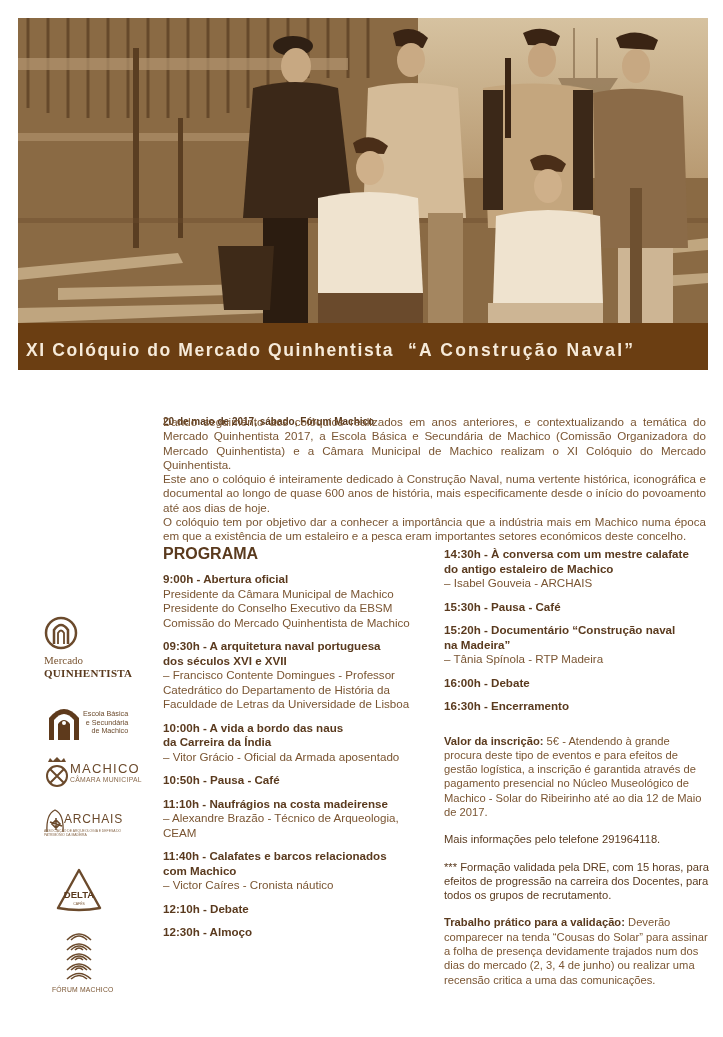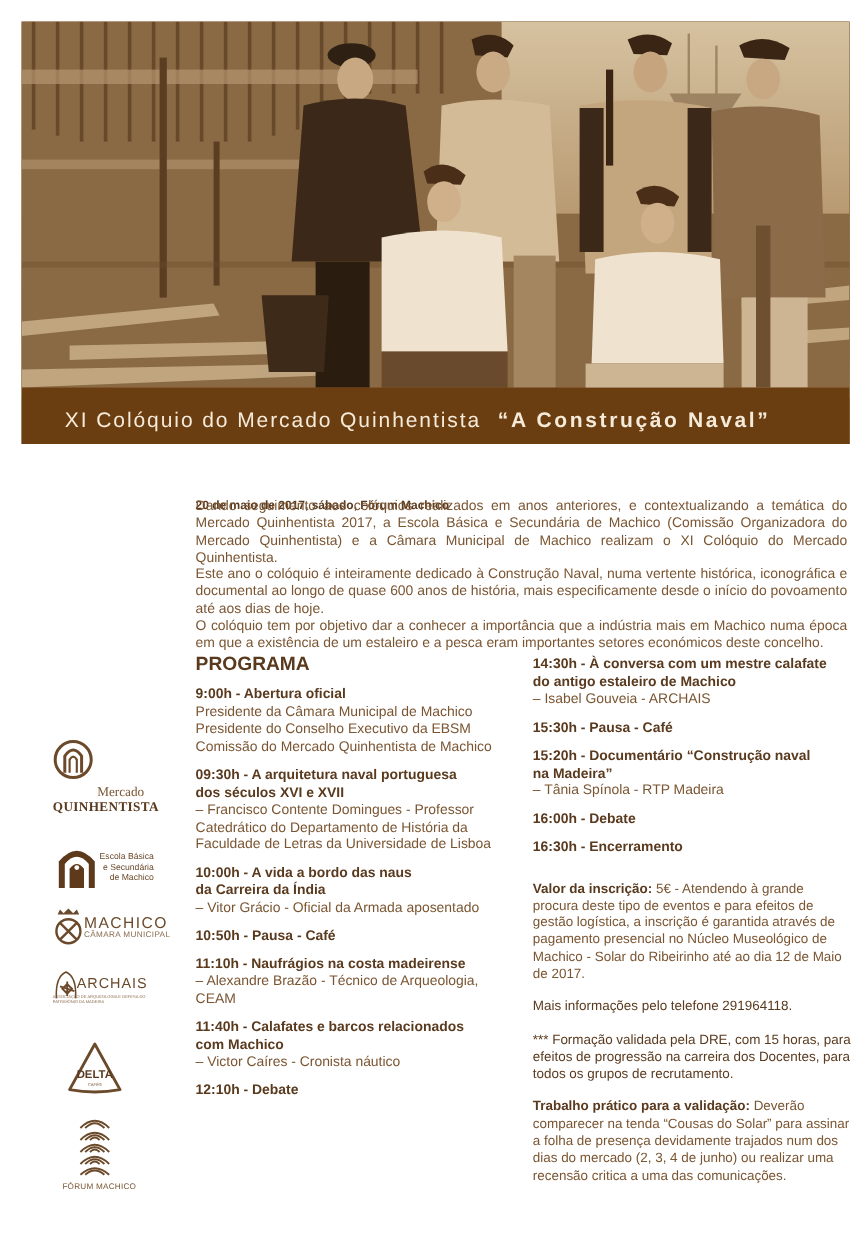--- a/index.html
+++ b/index.html
@@ -14,21 +14,21 @@
       position: absolute; left: 0; top: 0; width: 690px; height: 313px; overflow: hidden;
       background: linear-gradient(180deg, #a7865c 0%, #8d6a42 45%, #6f5030 75%, #8b6b45 100%);
     }
     .photo svg { display: block; }
     .title-bar {
       position: absolute; left: 0; top: 313px; width: 690px; height: 39px;
       background: #6b3e12; color: #f6ead9;
       display: flex; align-items: center; padding-left: 8px;
       font-size: 17.5px; letter-spacing: 1.6px; white-space: nowrap;
     }
-    .title-bar .t-main { font-weight: normal; margin-left: 28px; }
+    .title-bar .t-main { font-weight: bold; }
     .title-bar .t-sub { font-weight: bold; margin-left: 14px; letter-spacing: 2.2px; }
 
     .date {
       position: absolute; left: 163px; top: 384px;
       font-size: 10px; font-weight: bold; color: #5a3a1e; margin-top: 32px;
     }
     .intro {
       position: absolute; left: 163px; top: 415px; width: 543px;
       font-size: 11.6px; line-height: 14.3px; color: #7a5532; text-align: justify;
     }
@@ -42,21 +42,21 @@
     .item { margin-bottom: 9px; }
     .item .h { font-size: 11.6px; font-weight: bold; color: #5a3a1e; line-height: 14.5px; }
     .item .d { font-size: 11.6px; color: #7a5532; line-height: 14.5px; }
 
     .note { font-size: 11.2px; color: #7a5532; line-height: 14.3px; margin-bottom: 13px; }
     .note b { color: #5a3a1e; }
     .note.boldall { font-weight: normal; color: #5a3a1e; }
 
     .logos { position: absolute; left: 30px; top: 612px; width: 115px; }
     .logo { position: absolute; left: 0; width: 115px; color: #6b4a2c; }
-    .mq-word1 { position: absolute; left: 14px; top: 42px; font-size: 11px; font-family: "Liberation Serif", serif; color: #7a5532; margin-left: 37px; }
+    .mq-word1 { position: absolute; left: 14px; top: 42px; font-size: 11px; font-family: "Liberation Serif", serif; color: #7a5532; }
     .mq-word2 { position: absolute; left: 14px; top: 55px; font-size: 11px; font-weight: bold; font-family: "Liberation Serif", serif; color: #5a3a1e; letter-spacing: 0.3px; }
     .eb-txt { position: absolute; left: 53px; top: 8px; font-size: 7.2px; line-height: 8.6px; color: #6b4a2c; }
     .mc-t1 { position: absolute; left: 40px; top: 5px; font-size: 13px; letter-spacing: 1.2px; color: #6b4a2c; }
     .mc-t2 { position: absolute; left: 40px; top: 20px; font-size: 6.8px; color: #8a6a4c; letter-spacing: 0.3px; }
     .ar-t1 { position: absolute; left: 34px; top: 4px; font-size: 12px; letter-spacing: 0.8px; color: #6b4a2c; }
     .ar-t2 { position: absolute; left: 14px; top: 21px; font-size: 3.4px; color: #8a6a4c; line-height: 4px; width: 90px; }
     .fm-t { position: absolute; left: 22px; top: 56px; font-size: 6.8px; color: #7a5532; letter-spacing: 0.2px; white-space: nowrap; }
   </style>
 </head>
 <body>
@@ -203,20 +203,23 @@
 CEAM</div>
   </div>
   <div class="item">
     <div class="h" style="white-space:pre-line">11:40h - Calafates e barcos relacionados
 com Machico</div>
     <div class="d">– Victor Caíres - Cronista náutico</div>
   </div>
   <div class="item">
     <div class="h">12:10h - Debate</div>
   </div>
+  <div class="item">
+    <div class="h">12:30h - Almoço</div>
+  </div>
 </div>
 
 <div class="col col-right">
   <div class="item">
     <div class="h" style="white-space:pre-line">14:30h - À conversa com um mestre calafate
 do antigo estaleiro de Machico</div>
     <div class="d">– Isabel Gouveia - ARCHAIS</div>
   </div>
   <div class="item">
     <div class="h">15:30h - Pausa - Café</div>

